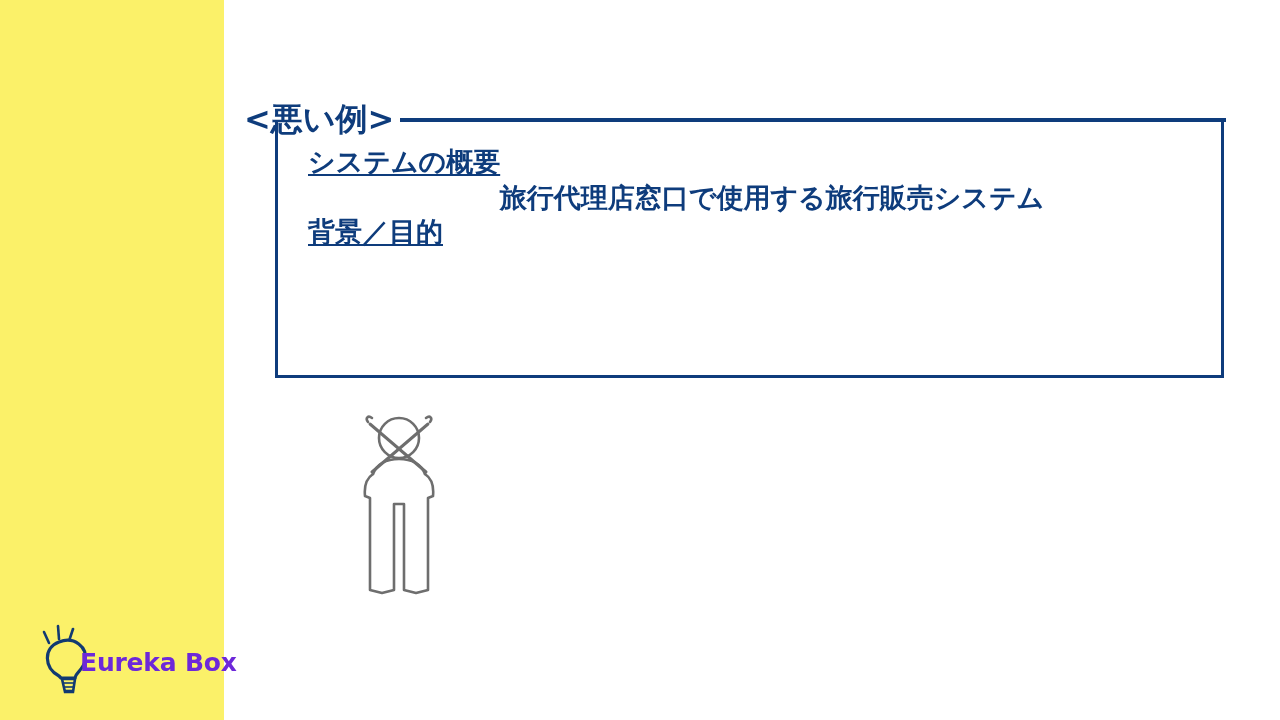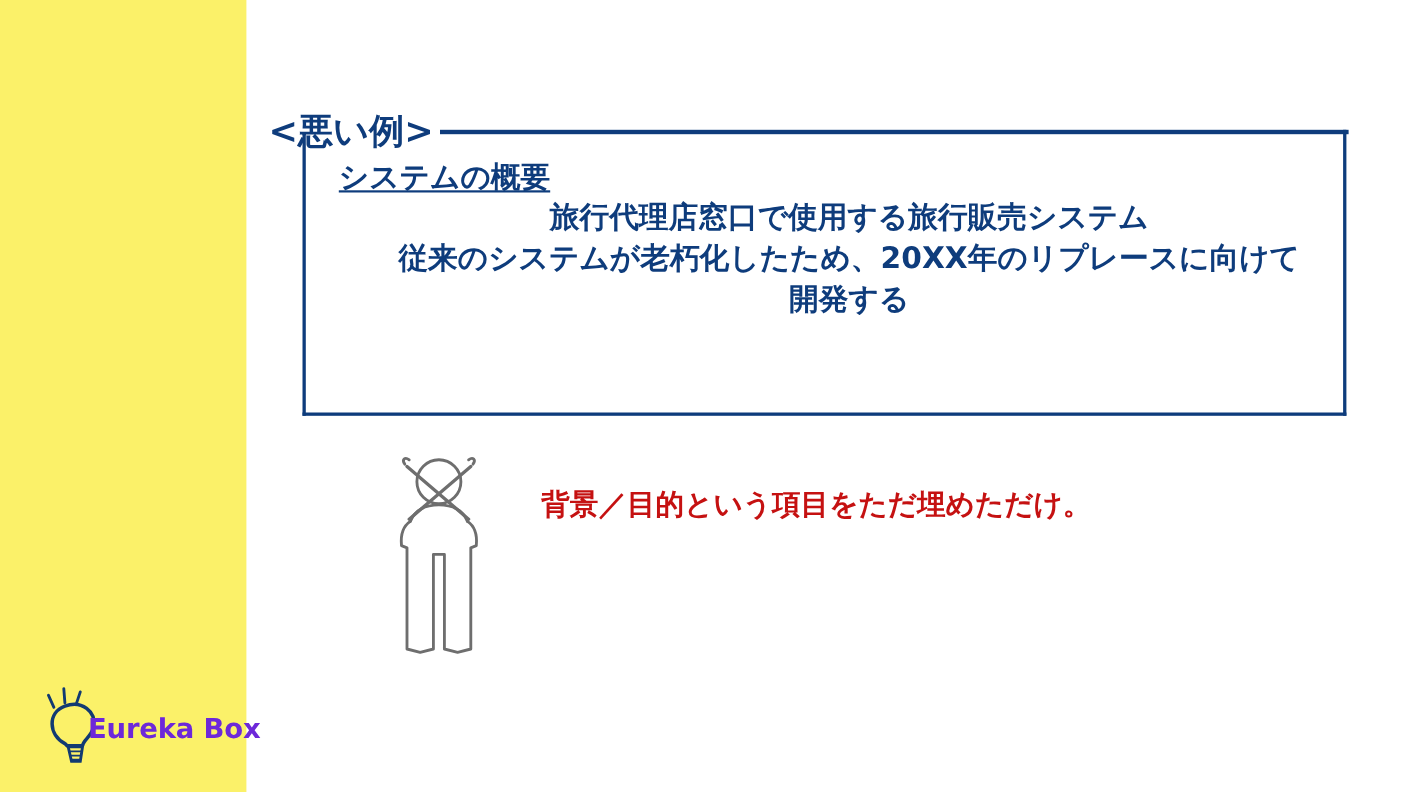--- a/index.html
+++ b/index.html
@@ -186,22 +186,21 @@
 <div class="box-top-right"></div>
 
 <div class="content-box"></div>
 
 <div class="box-inner">
   <div class="grp">
     <div class="grp-title">システムの概要</div>
     <div class="grp-body">旅行代理店窓口で使用する旅行販売システム</div>
   </div>
   <div class="grp">
-    <div class="grp-body">従来のシステムが老朽化したため、20XX年のリプレースに向けて
-開発する</div>
+    <div class="grp-title">背景／目的</div>
   </div>
 </div>
 
 <div class="figure">
   <svg width="110" height="190" viewBox="0 0 110 190" fill="none" stroke="#6E6E6E" stroke-width="2.6" stroke-linecap="round" stroke-linejoin="round">
 
     <circle cx="55" cy="26" r="20"></circle>
 
     <path d="M29 62 C23 66 20 74 21 84 L26 86 L26 178 L38 181 L50 178 L50 92
              L60 92 L60 178 L72 181 L84 178 L84 86 L89 84
@@ -211,14 +210,13 @@
 
     <path d="M26 12 L82 60" stroke-width="3"></path>
     <path d="M84 12 L28 60" stroke-width="3"></path>
 
     <path d="M24 10 C21 6 24 3 28 6"></path>
     <path d="M86 10 C89 6 86 3 82 6"></path>
   </svg>
 </div>
 
 <div class="note">
-  <div class="note-line lead">背景／目的という項目をただ埋めただけ。</div>
 </div>
 
 </body></html>

